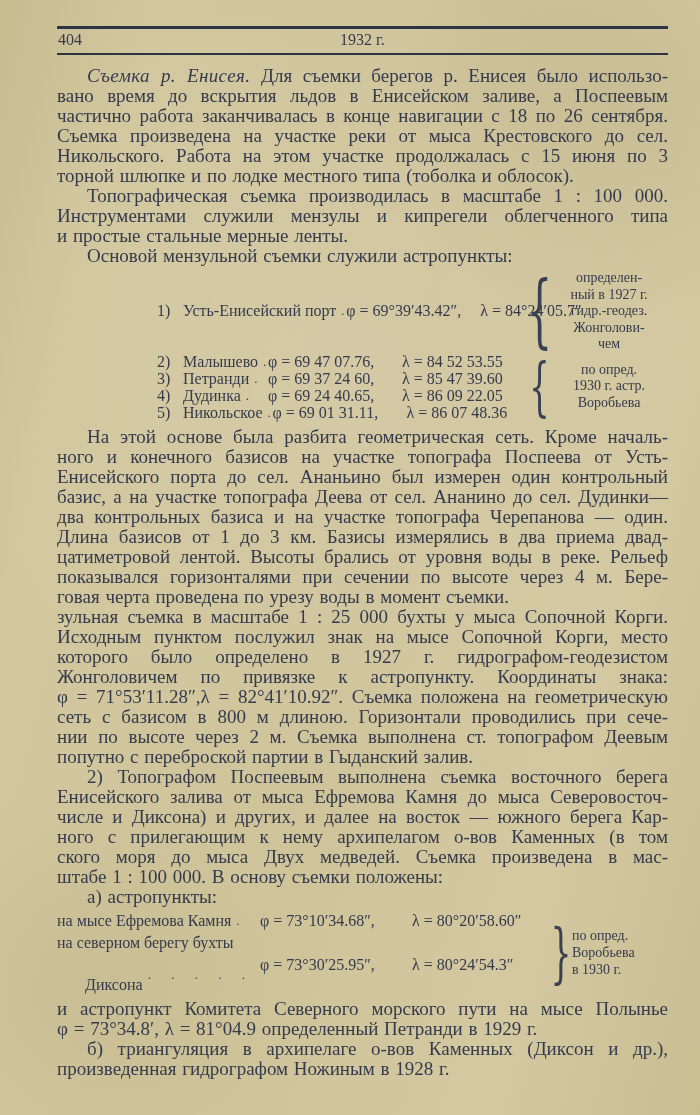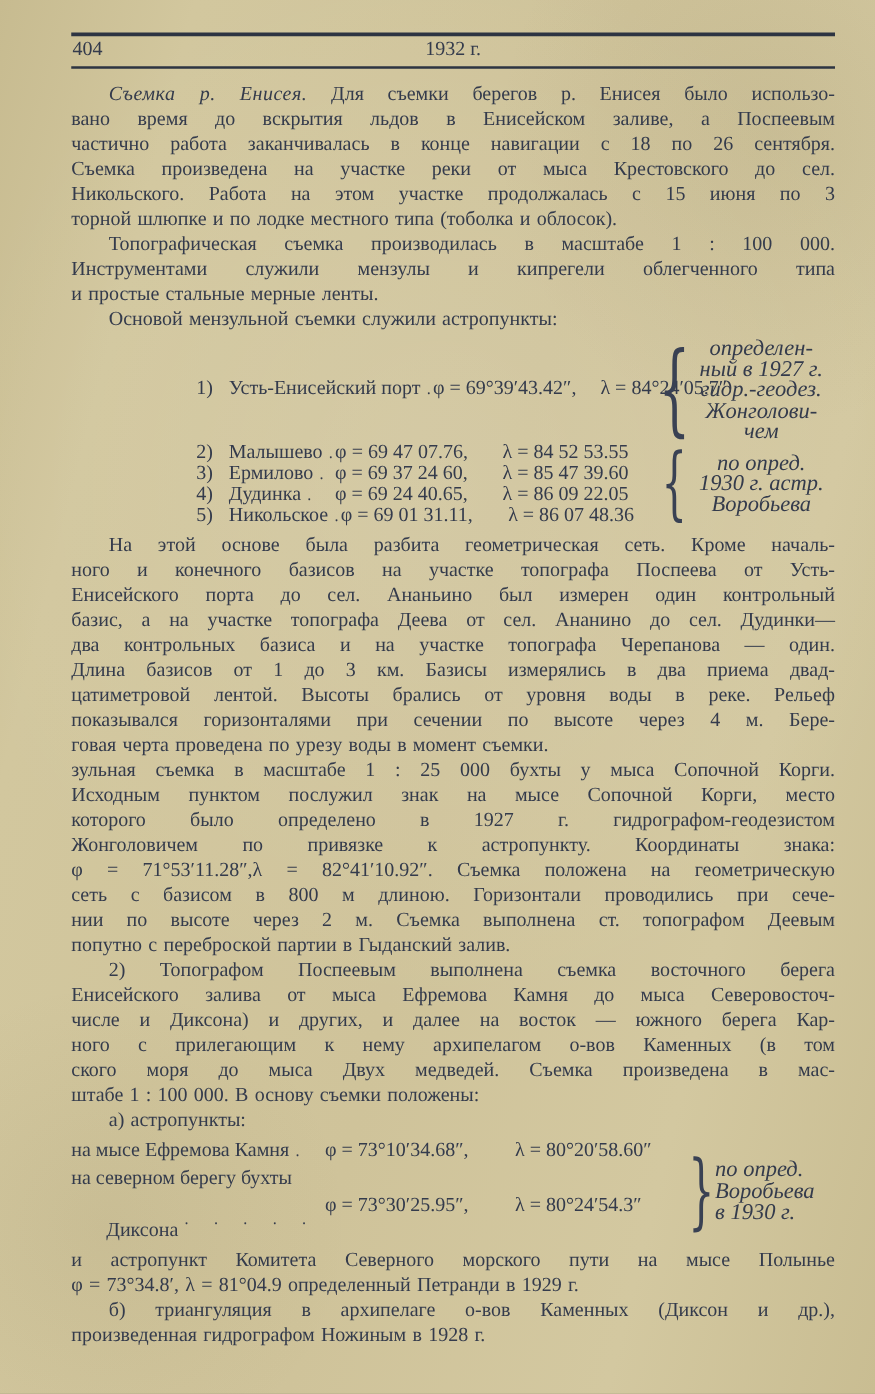--- a/index.html
+++ b/index.html
@@ -16,21 +16,21 @@
   }
   .rule-top{position:absolute;left:57px;right:32px;top:26px;height:3px;background:#2d3442;}
   .header-row{position:absolute;left:57px;right:32px;top:29px;height:23px;font-size:16px;}
   .page-num{position:absolute;left:1px;top:2px;}
   .year{position:absolute;left:0;right:0;top:2px;text-align:center;}
   .rule-bottom{position:absolute;left:57px;right:32px;top:53px;height:1.5px;background:#2d3442;}
 
   main{position:absolute;top:66px;left:57px;right:32px;}
   .para{margin:0;}
   .line{
-    font-size:16px;line-height:20px;
+    font-size:19px;line-height:20px;
     text-align:justify;text-align-last:justify;
     word-spacing:1px;white-space:nowrap;
   }
   .line.last{text-align-last:left;}
   .line.indent{text-indent:30px;}
   .lead{font-style:italic;letter-spacing:0.4px;}
 
   
   .astro{display:flex;align-items:center;}
   .g1{margin-top:4px;}
@@ -44,21 +44,21 @@
   .dots{flex:1;overflow:hidden;white-space:nowrap;letter-spacing:6px;word-spacing:5px;
         padding:0 5px;font-size:13px;align-self:center;}
   .arow .phi{flex:none;width:134px;}
   .arow .lam{flex:none;width:126px;}
   .bracecol{flex:none;width:22px;display:flex;align-items:center;justify-content:center;}
   .brace{display:block;transform:scaleX(0.5);font-weight:400;color:#394153;
          font-family:"DejaVu Serif",serif;}
   .g1 .brace{font-size:80px;line-height:80px;}
   .g2 .brace{font-size:64px;line-height:64px;}
   .g3 .brace{font-size:66px;line-height:66px;}
-  .note{flex:none;width:118px;font-size:18px;line-height:16.5px;text-align:center;font-style:italic;}
+  .note{flex:none;width:118px;font-size:14px;line-height:16.5px;text-align:center;}
 
   
   .g3{margin:3px 0 3px;}
   .g3 .rows{padding-left:0;}
   .crow{display:flex;font-size:16px;line-height:22px;white-space:nowrap;}
   .crow .label{flex:none;}
   .crow.indent .label{padding-left:28px;margin-top:20px;}
   .crow .phi{flex:none;width:152px;}
   .crow .lam{flex:none;width:138px;}
   .g3 .note{width:96px;text-align:left;line-height:17px;}
@@ -115,21 +115,21 @@
         <div class="rows">
           <div class="arow">
             <span class="num">2)</span>
             <span class="name">Малышево</span>
             <span class="dots">. . . . . . .</span>
             <span class="phi">φ = 69 47 07.76,</span>
             <span class="lam">λ = 84 52 53.55</span>
           </div>
           <div class="arow">
             <span class="num">3)</span>
-            <span class="name">Ермилово</span>
+            <span class="name">Петранди</span>
             <span class="dots">. . . . . . .</span>
             <span class="phi">φ = 69 37 24 60,</span>
             <span class="lam">λ = 85 47 39.60</span>
           </div>
           <div class="arow">
             <span class="num">4)</span>
             <span class="name">Дудинка</span>
             <span class="dots">. . . . . . . .</span>
             <span class="phi">φ = 69 24 40.65,</span>
             <span class="lam">λ = 86 09 22.05</span>

